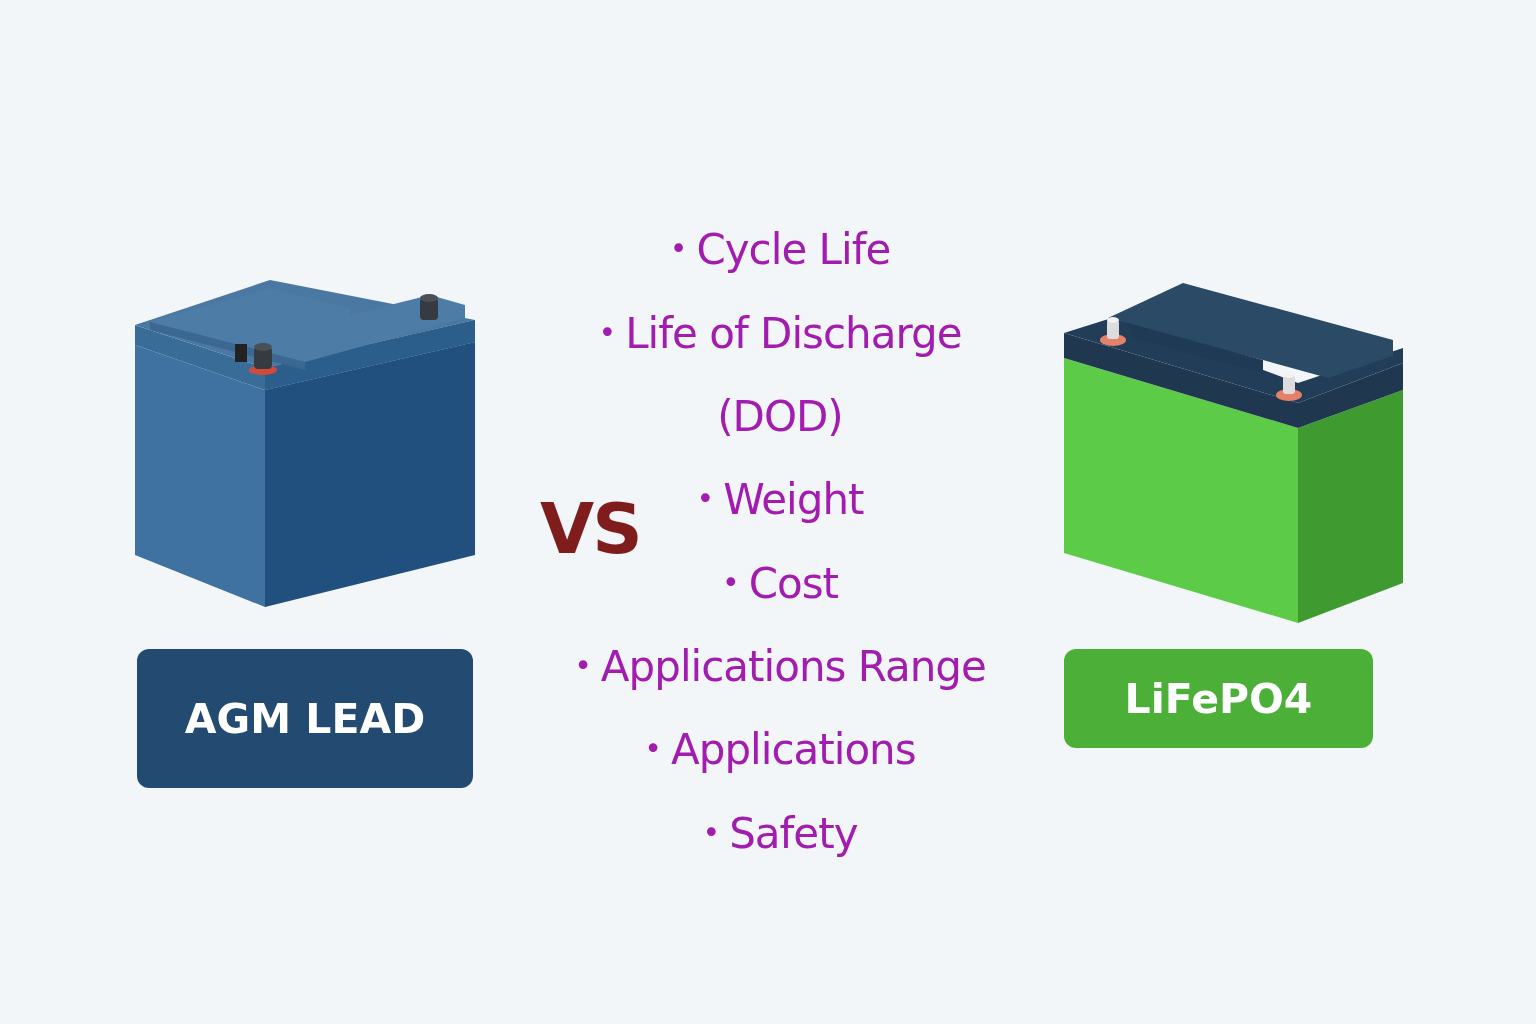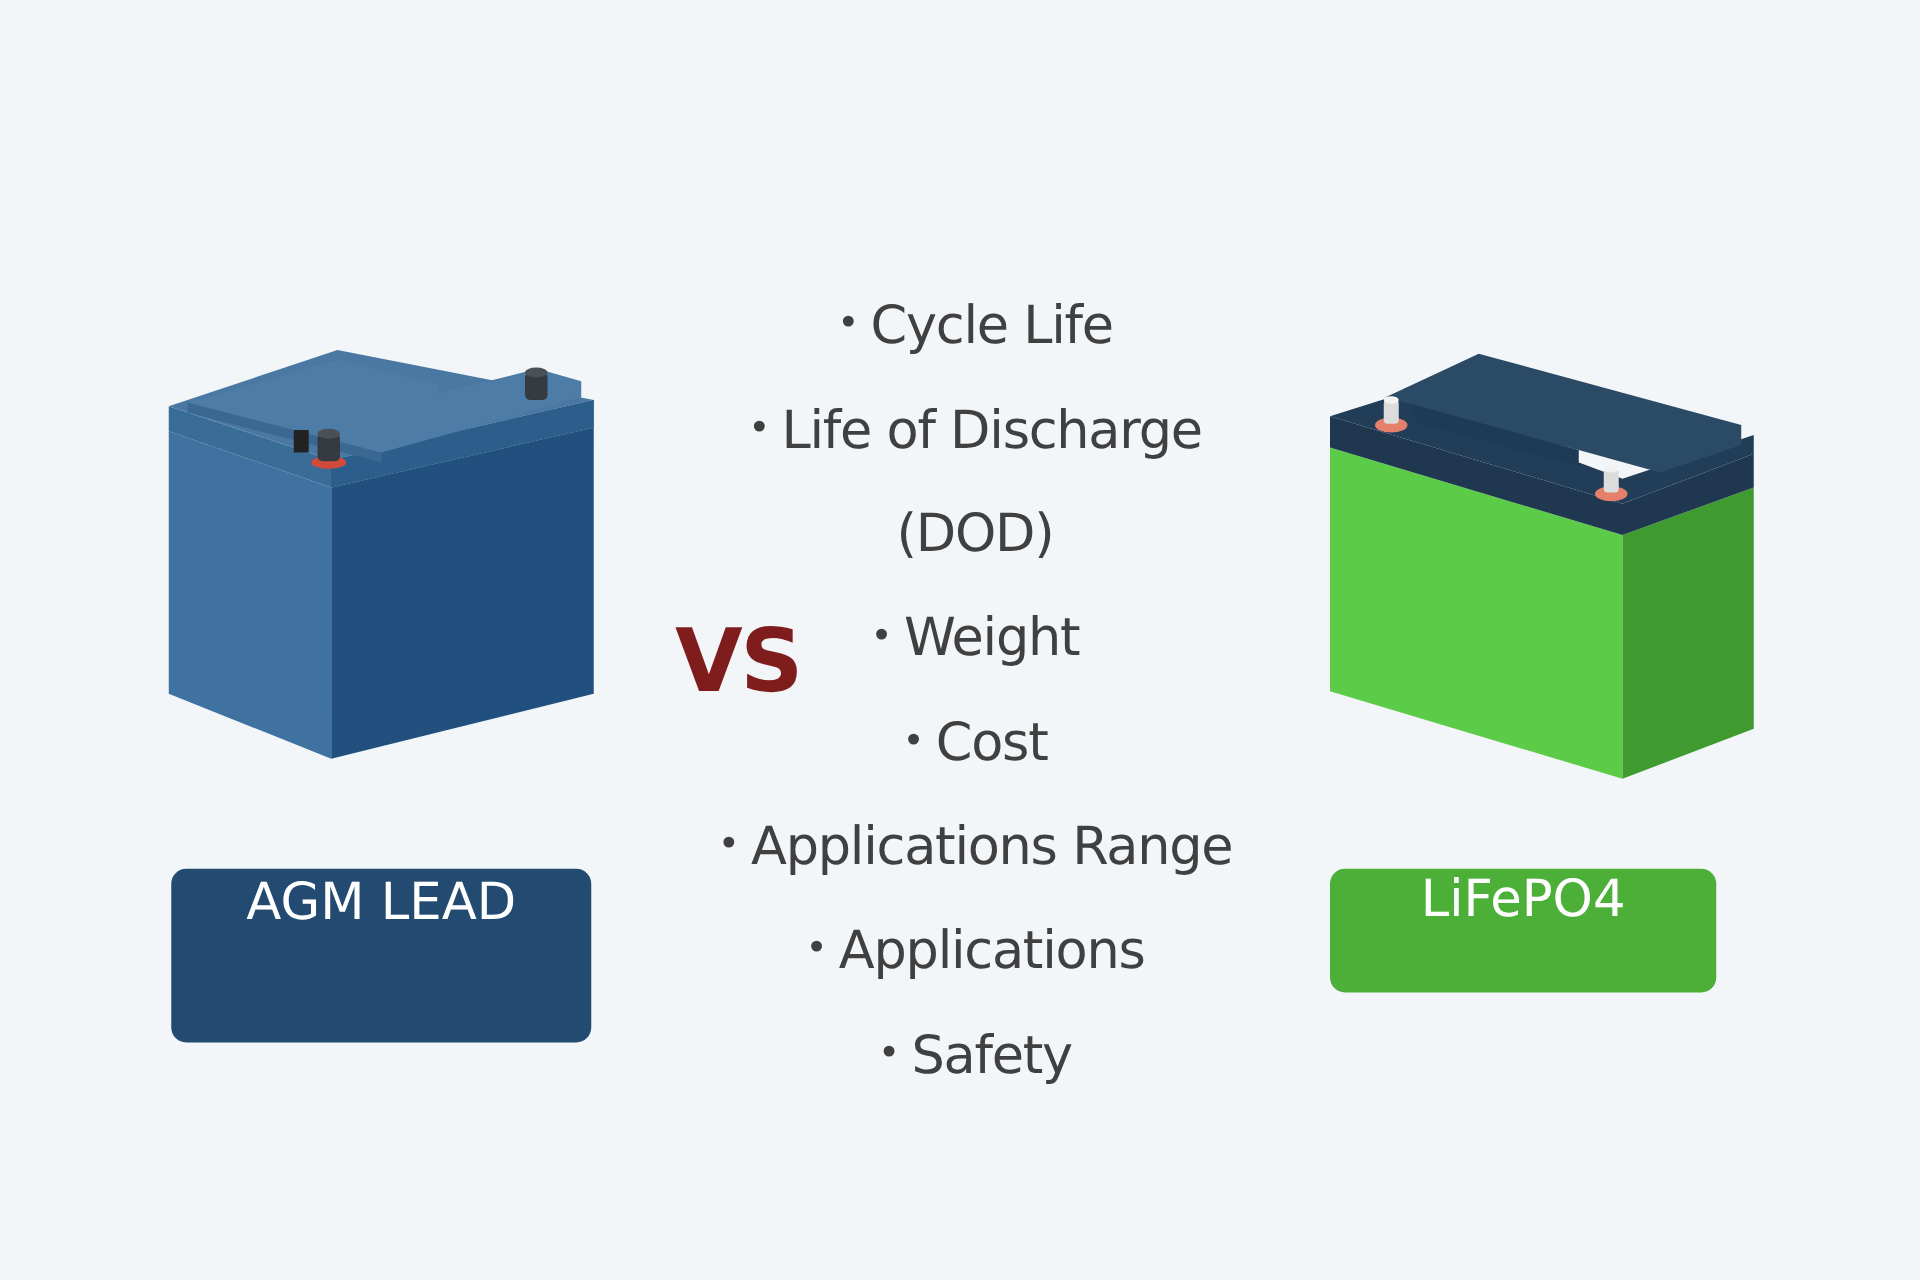--- a/index.html
+++ b/index.html
@@ -3,36 +3,35 @@
 <meta charset="utf-8">
 <style>
   html, body { margin:0; padding:0; }
   body {
     width:1536px; height:1024px; position:relative; overflow:hidden;
     background:#f3f6f9;
     font-family:"DejaVu Sans","Liberation Sans",sans-serif;
   }
   .battery { position:absolute; }
   .badge {
-    position:absolute; display:flex; align-items:flex-start; justify-content:center;
-    text-align:center; color:#ffffff; font-weight:normal; border-radius:12px;
+    position:absolute; display:flex; align-items:center; justify-content:center;
+    text-align:center; color:#ffffff; font-weight:bold; border-radius:12px;
     font-family:"DejaVu Sans","Liberation Sans",sans-serif;
-    margin-top:46px;
   }
   #badge-left { left:137px; top:649px; width:336px; height:139px; background:#234a71; font-size:41px; line-height:52px; }
   #badge-right { left:1064px; top:649px; width:309px; height:99px; background:#4caf38; font-size:41px; }
   #vs {
     position:absolute; left:540px; top:488px; width:104px; height:80px;
     font-size:70px; font-weight:bold; color:#7f1d1d; letter-spacing:-2px;
     font-family:"DejaVu Sans","Liberation Sans",sans-serif;
   }
   .features { position:absolute; left:520px; top:220px; width:520px; }
   .feature {
     position:absolute; left:0; width:520px; text-align:center;
-    font-size:42px; color:#404040; height:60px; line-height:68px; white-space:nowrap;
+    font-size:42px; color:#a21caf; height:60px; line-height:48px; white-space:nowrap;
     font-family:"DejaVu Sans","Liberation Sans",sans-serif; letter-spacing:-1px;
   }
   .feature .dot { font-size:30px; vertical-align:middle; position:relative; top:-4px; margin-right:10px; }
 </style>
 </head>
 <body>
 
 <svg class="battery" style="left:130px; top:270px;" width="360" height="345" viewBox="0 0 360 345">
 
   <polygon points="5,75 135,120 135,337 5,285" fill="#3f72a0"></polygon>

